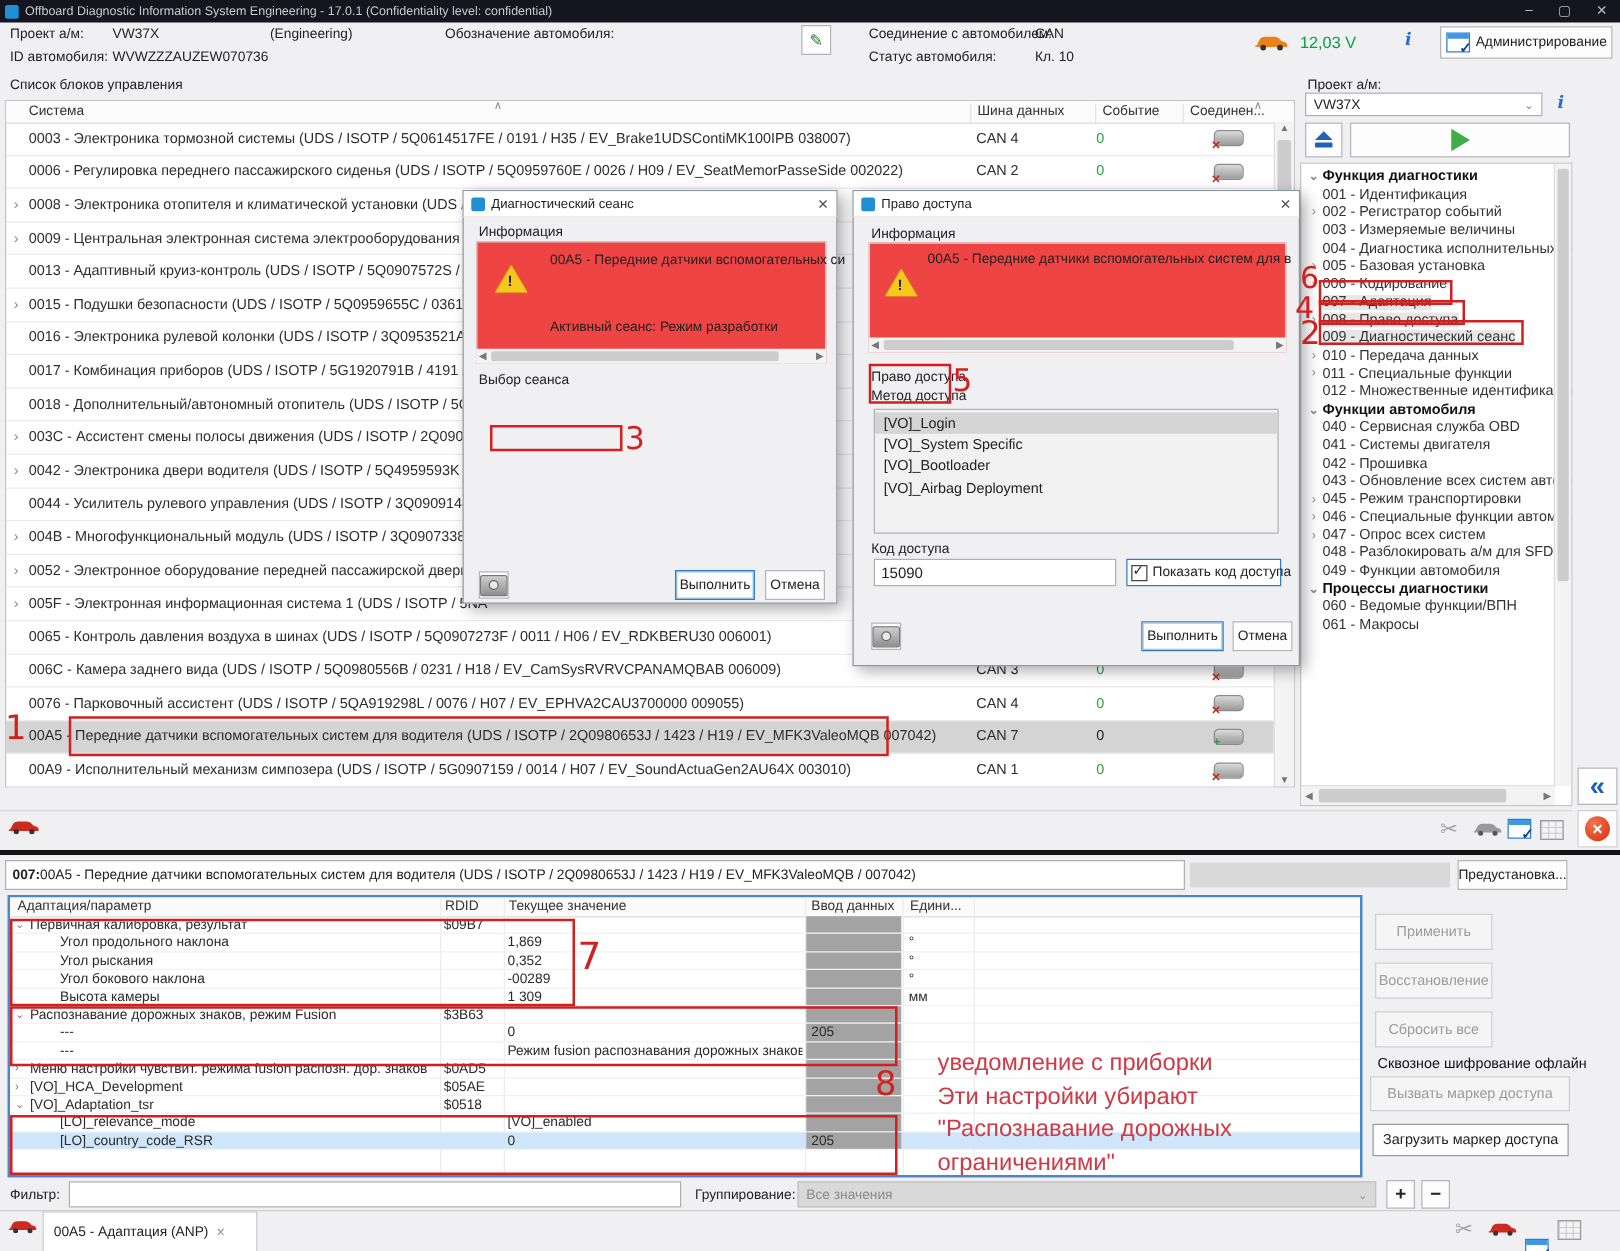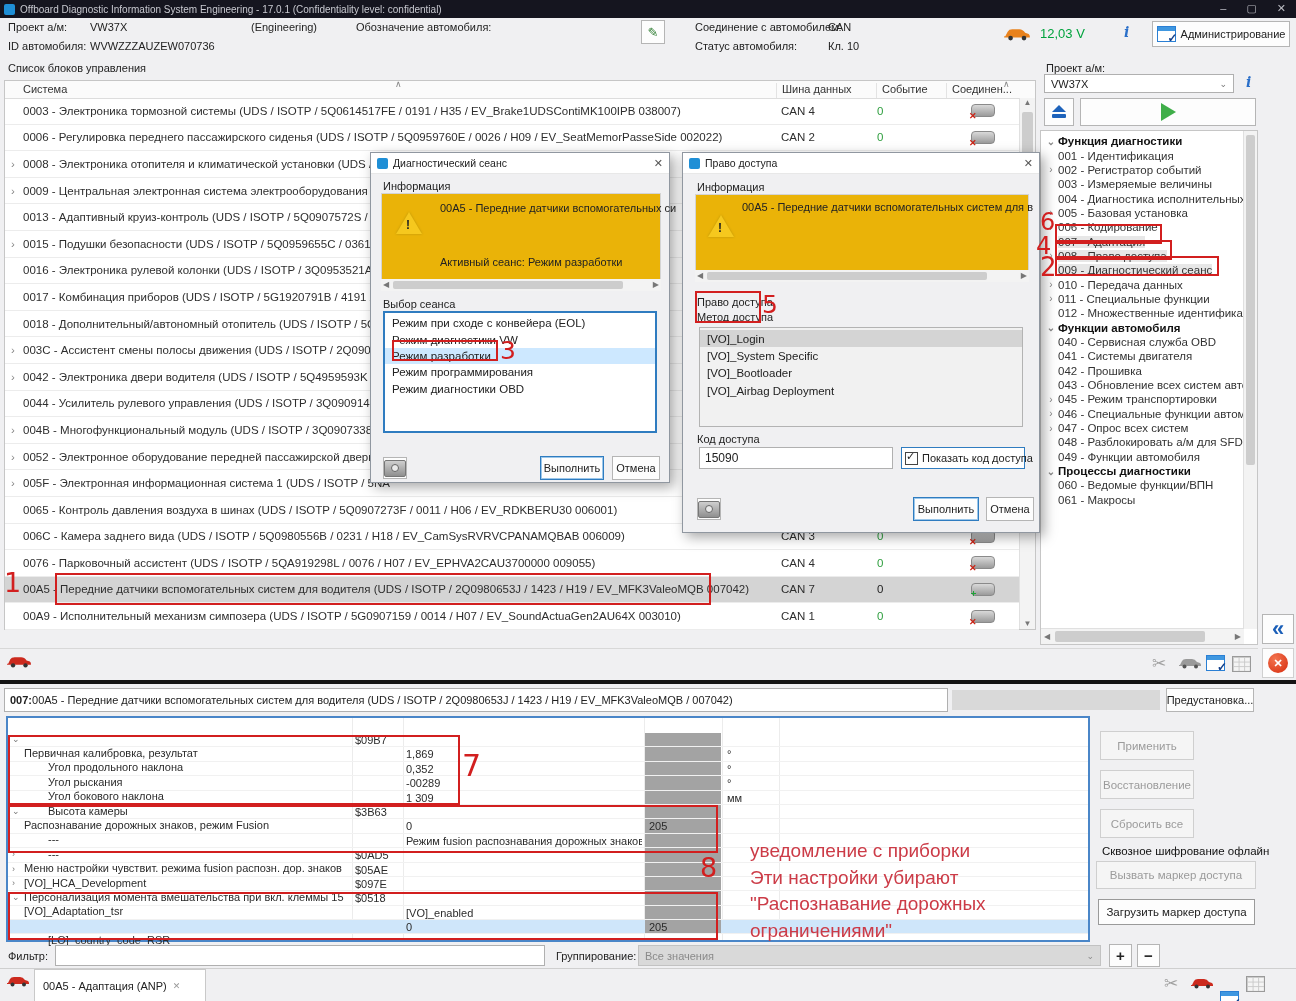--- a/index.html
+++ b/index.html
@@ -55,21 +55,21 @@
   
   .scissors{color:#a0a0a0;font-size:17px;}
   .wincheck{position:relative;width:17px;height:14px;border:1px solid #2a7fd4;background:#fff;}
   .wincheck::before{content:"";position:absolute;left:0;top:0;right:0;height:4px;background:#3f97e0;}
   .wincheck::after{content:"✓";position:absolute;right:-3px;bottom:-4px;color:#123f8a;font-weight:bold;font-size:12px;}
   .gridicon{width:17px;height:14px;border:1px solid #9a9a9a;background:linear-gradient(#c9c9c9 1px,transparent 1px) 0 0/100% 4.6px,linear-gradient(90deg,#c9c9c9 1px,transparent 1px) 0 0/5.6px 100%,#f4f4f4;}
   
   .dialog{background:#f0f0f2;border:1px solid #9097a0;box-shadow:4px 4px 12px rgba(0,0,0,.35);box-sizing:border-box;}
   .dlg-title{height:20px;background:#fff;display:flex;align-items:center;gap:5px;padding:0 6px;font-size:10.5px;color:#222;border-bottom:1px solid #e8e8e8;}
   .dlg-x{margin-left:auto;color:#555;font-size:11px;}
-  .group{background:#eab308;border:1px solid #d4d4d4;box-sizing:border-box;}
+  .group{background:#ef4444;border:1px solid #d4d4d4;box-sizing:border-box;}
   .warn{position:relative;width:26px;height:23px;}
   .warn::before{content:"";position:absolute;left:0;top:0;border-left:13px solid transparent;border-right:13px solid transparent;border-bottom:22px solid #f6c81e;filter:drop-shadow(0 0 1px #b99408);}
   .warn::after{content:"!";position:absolute;left:10px;top:6px;color:#222;font-weight:bold;font-size:12px;}
   .camicon{position:relative;width:20px;height:15px;background:linear-gradient(#cfcfcf,#8f8f8f);border:1px solid #777;border-radius:2px;}
   .camicon::after{content:"";position:absolute;left:6px;top:3px;width:8px;height:8px;border-radius:50%;background:#e9e9e9;border:1px solid #666;box-sizing:border-box;}
   .sess-list{background:#fff;border:2px solid #2f7cc0;box-sizing:border-box;padding-top:2px;}
   .opt{height:16.4px;display:flex;align-items:center;padding-left:7px;font-size:11.5px;color:#222;white-space:nowrap;}
   .opt.sel{background:#cde8ff;}
   .meth-list{background:#f1f1f1;border:1px solid #b3b3b3;box-sizing:border-box;padding-top:2px;}
   .mopt{height:17.4px;display:flex;align-items:center;padding-left:7px;font-size:11.5px;color:#222;white-space:nowrap;}
@@ -81,21 +81,21 @@
   
   .divider{left:0;top:680px;width:1296px;height:4px;background:#141414;}
   .adapt-table{left:6px;top:716px;width:1084px;height:226px;background:#fff;border:2px solid #4a86c8;box-sizing:border-box;}
   .at-head{position:absolute;left:0;top:0;right:0;height:15px;border-bottom:1px solid #ddd;background:#fafafa;font-size:11px;}
   .at-head span{position:absolute;top:1px;color:#333;}
   .at-rows{position:absolute;left:0;top:15px;right:0;}
   .at-row{position:relative;height:14.4px;box-sizing:border-box;border-bottom:1px solid #f1f1f1;font-size:11px;color:#2b2b2b;}
   .at-row .exp{position:absolute;left:4px;width:10px;color:#777;font-size:9px;top:1px;}
   .at-row.open .exp::before{content:"⌄";}
   .at-row.closed .exp::before{content:"›";}
-  .at-row .nm{position:absolute;left:16px;width:326px;white-space:nowrap;overflow:hidden;top:1px;margin-top:13px;}
+  .at-row .nm{position:absolute;left:16px;width:326px;white-space:nowrap;overflow:hidden;top:1px;}
   .at-row.lvl1 .nm{left:40px;}
   .at-row .rd{position:absolute;left:347px;width:46px;top:1px;}
   .at-row .vl{position:absolute;left:398px;width:236px;white-space:nowrap;overflow:hidden;top:1px;}
   .at-row .inp{position:absolute;left:637px;width:76px;height:100%;background:#a3a3a3;box-sizing:border-box;padding:1px 0 0 4px;}
   .at-row .un{position:absolute;left:719px;width:50px;top:1px;}
   .at-row.selrow{background:#cfe6fa;}
   .at-vline{position:absolute;top:0;bottom:0;width:1px;background:#ececec;}
   .side-btn{position:absolute;background:#f5f5f5;border:1px solid #cfcfcf;color:#9b9b9b;display:flex;align-items:center;justify-content:center;font-size:11.5px;box-sizing:border-box;}
   .side-btn.on{background:#fdfdfd;border:1px solid #9a9a9a;color:#222;}
   
@@ -115,21 +115,21 @@
     <span>Offboard Diagnostic Information System Engineering - 17.0.1 (Confidentiality level: confidential)</span>
     <span class="winctrls">
       <span>–</span>
       <span>▢</span>
       <span>✕</span>
     </span>
   </div>
 
   <div class="abs hlabel" style="left:8px;top:21px;">Проект а/м:</div>
   <div class="abs" style="left:90px;top:21px;">VW37X</div>
-  <div class="abs" style="left:216px;top:21px;margin-left:35px;">(Engineering)</div>
+  <div class="abs" style="left:216px;top:21px;">(Engineering)</div>
   <div class="abs hlabel" style="left:356px;top:21px;">Обозначение автомобиля:</div>
   <div class="abs hlabel" style="left:8px;top:40px;">ID автомобиля:</div>
   <div class="abs" style="left:90px;top:40px;">WVWZZZAUZEW070736</div>
   <div class="abs iconbox" style="left:641px;top:20px;width:24px;height:24px;">
       <span style="color:#2e7d32;font-size:13px;">✎</span>
     </div>
   <div class="abs hlabel" style="left:695px;top:21px;">Соединение с автомобилем:</div>
   <div class="abs" style="left:828px;top:21px;">CAN</div>
   <div class="abs hlabel" style="left:695px;top:40px;">Статус автомобиля:</div>
   <div class="abs" style="left:828px;top:40px;">Кл. 10</div>
@@ -555,20 +555,27 @@
   <div class="abs input" style="left:4px;top:688px;width:944px;height:24px;font-size:11px;">
     <b>007:</b>
     <span style="white-space:nowrap;overflow:hidden;"> 00A5 - Передние датчики вспомогательных систем для водителя  (UDS / ISOTP / 2Q0980653J / 1423 / H19 / EV_MFK3ValeoMQB / 007042)</span>
   </div>
   <div class="abs" style="left:952px;top:690px;width:208px;height:20px;background:#d9d9d9;"></div>
   <div class="abs btn" style="left:1166px;top:688px;width:88px;height:24px;">
       <span>Предустановка...</span>
     </div>
 
   <div class="abs adapt-table">
+    <div class="at-head">
+      <span style="left:6px;">Адаптация/параметр</span>
+      <span style="left:348px;">RDID</span>
+      <span style="left:399px;">Текущее значение</span>
+      <span style="left:641px;">Ввод данных</span>
+      <span style="left:720px;">Едини...</span>
+    </div>
     <div class="at-vline" style="left:344px;"></div>
       <div class="at-vline" style="left:395px;"></div>
     <div class="at-vline" style="left:636px;"></div>
       <div class="at-vline" style="left:714px;"></div>
       <div class="at-vline" style="left:771px;"></div>
     <div class="at-rows">
 
         <div class="at-row open">
           <span class="exp"></span>
           <span class="nm">Первичная калибровка, результат</span>
@@ -652,28 +659,20 @@
 
         <div class="at-row closed">
           <span class="exp"></span>
           <span class="nm">[VO]_HCA_Development</span>
           <span class="rd">$05AE</span>
           <span class="vl"></span>
           <span class="inp"></span>
           <span class="un"></span>
         </div>
 
-        <div class="at-row closed">
-          <span class="exp"></span>
-          <span class="nm">Персонализация момента вмешательства при вкл. клеммы 15</span>
-          <span class="rd">$097E</span>
-          <span class="vl"></span>
-          <span class="inp"></span>
-          <span class="un"></span>
-        </div>
 
         <div class="at-row open">
           <span class="exp"></span>
           <span class="nm">[VO]_Adaptation_tsr</span>
           <span class="rd">$0518</span>
           <span class="vl"></span>
           <span class="inp"></span>
           <span class="un"></span>
         </div>
 
@@ -762,42 +761,20 @@
       <div class="warn abs" style="left:14px;top:18px;"></div>
       <div class="abs" style="left:58px;top:8px;white-space:nowrap;">00A5 - Передние датчики вспомогательных си</div>
       <div class="abs" style="left:58px;top:26px;white-space:nowrap;margin-top:36px;">Активный сеанс: Режим разработки</div>
     </div>
     <div class="abs hsb" style="left:10px;top:126px;width:280px;height:12px;">
       <span class="sbarrow" style="position:absolute;left:2px;top:1px;">◀</span>
       <div class="thumb" style="left:12px;width:230px;"></div>
       <span class="sbarrow" style="position:absolute;right:2px;top:1px;">▶</span>
     </div>
     <div class="abs" style="left:12px;top:145px;">Выбор сеанса</div>
-    <div class="abs sess-list" style="left:12px;top:158px;width:274px;height:122px;">
-
-        <div class="opt">
-          <span>Режим при сходе с конвейера (EOL)</span>
-        </div>
-
-        <div class="opt">
-          <span>Режим диагностики VW</span>
-        </div>
-
-        <div class="opt sel">
-          <span>Режим разработки</span>
-        </div>
-
-        <div class="opt">
-          <span>Режим программирования</span>
-        </div>
-
-        <div class="opt">
-          <span>Режим диагностики OBD</span>
-        </div>
-      </div>
     <div class="abs iconbox" style="left:12px;top:304px;width:24px;height:22px;">
         <span class="camicon"></span>
       </div>
     <div class="abs btn primary" style="left:169px;top:303px;width:64px;height:24px;">
         <span>Выполнить</span>
       </div>
     <div class="abs btn" style="left:241px;top:303px;width:48px;height:24px;">
         <span>Отмена</span>
       </div>
   </div>

